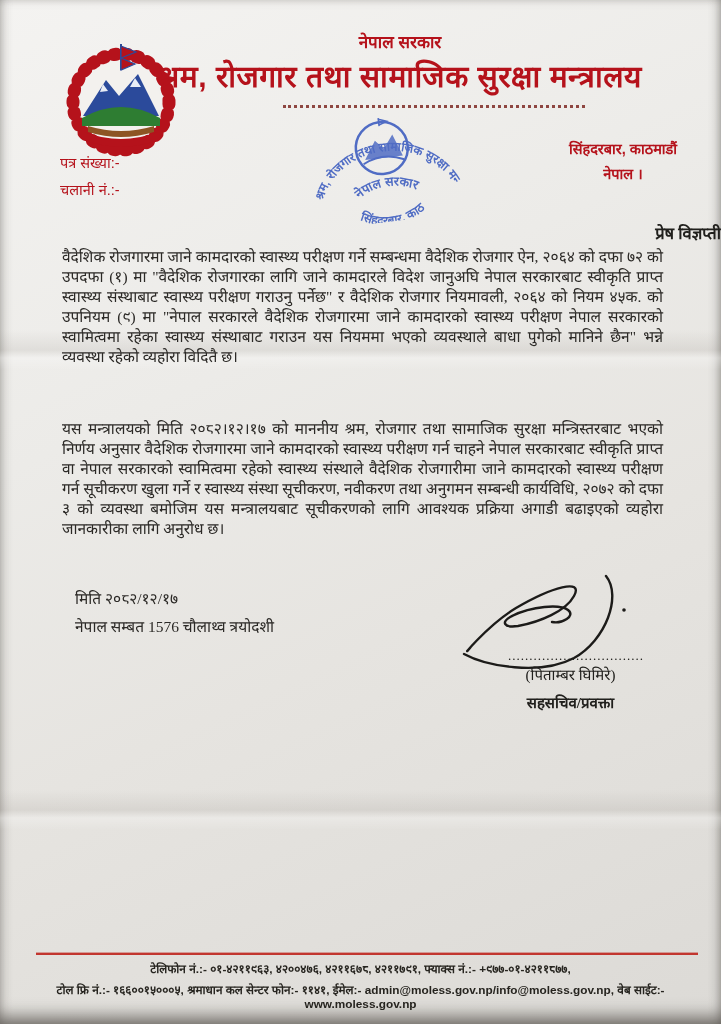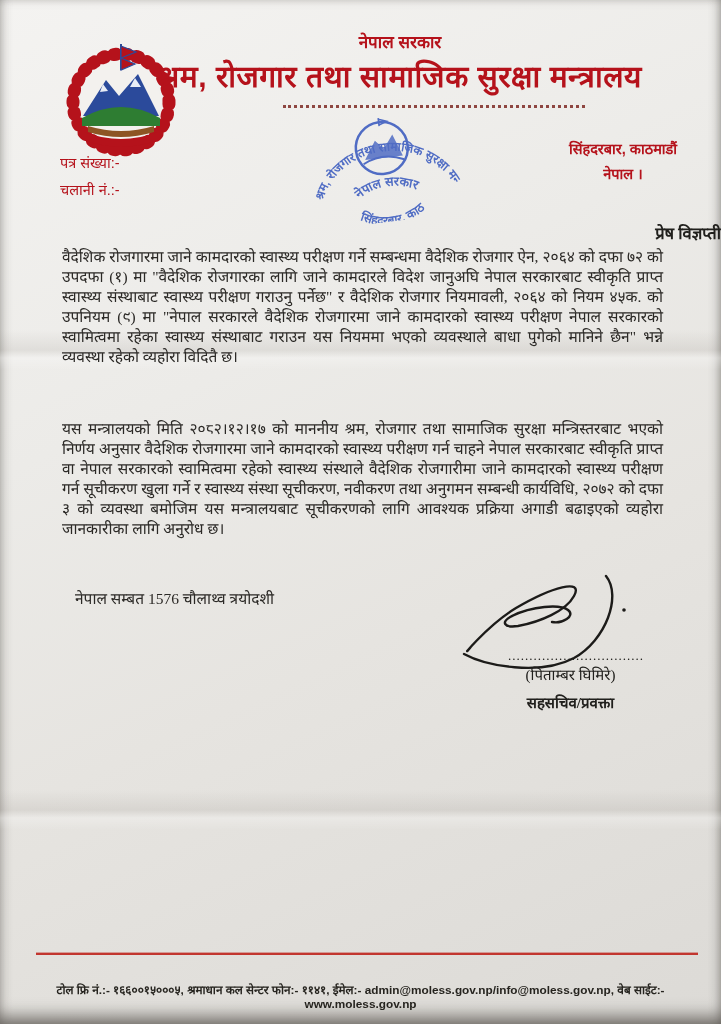--- a/index.html
+++ b/index.html
@@ -107,33 +107,35 @@
     <div>सिंहदरबार, काठमाडौं</div>
     <div>नेपाल ।</div>
   </div>
 
   <div class="doc-title">प्रेष विज्ञप्ती</div>
 
   <div class="para para1">वैदेशिक रोजगारमा जाने कामदारको स्वास्थ्य परीक्षण गर्ने सम्बन्धमा वैदेशिक रोजगार ऐन, २०६४ को दफा ७२ को उपदफा (१) मा "वैदेशिक रोजगारका लागि जाने कामदारले विदेश जानुअघि नेपाल सरकारबाट स्वीकृति प्राप्त स्वास्थ्य संस्थाबाट स्वास्थ्य परीक्षण गराउनु पर्नेछ" र वैदेशिक रोजगार नियमावली, २०६४ को नियम ४५क. को उपनियम (९) मा "नेपाल सरकारले वैदेशिक रोजगारमा जाने कामदारको स्वास्थ्य परीक्षण नेपाल सरकारको स्वामित्वमा रहेका स्वास्थ्य संस्थाबाट गराउन यस नियममा भएको व्यवस्थाले बाधा पुगेको मानिने छैन" भन्ने व्यवस्था रहेको व्यहोरा विदितै छ।</div>
   <div class="para para2">यस मन्त्रालयको मिति २०८२।१२।१७ को माननीय श्रम, रोजगार तथा सामाजिक सुरक्षा मन्त्रिस्तरबाट भएको निर्णय अनुसार वैदेशिक रोजगारमा जाने कामदारको स्वास्थ्य परीक्षण गर्न चाहने नेपाल सरकारबाट स्वीकृति प्राप्त वा नेपाल सरकारको स्वामित्वमा रहेको स्वास्थ्य संस्थाले वैदेशिक रोजगारीमा जाने कामदारको स्वास्थ्य परीक्षण गर्न सूचीकरण खुला गर्ने  र स्वास्थ्य संस्था सूचीकरण, नवीकरण तथा अनुगमन सम्बन्धी कार्यविधि, २०७२ को दफा ३ को व्यवस्था बमोजिम यस मन्त्रालयबाट सूचीकरणको लागि आवश्यक प्रक्रिया अगाडी बढाइएको व्यहोरा जानकारीका लागि अनुरोध छ।</div>
 
   <div class="date-block">
+    <div>मिति २०८२/१२/१७</div>
     <div>नेपाल सम्बत 1576 चौलाथ्व त्रयोदशी</div>
   </div>
 
   <div class="sig-block">
     <svg class="sig-svg" viewBox="0 0 235 105">
       <g fill="none" stroke="#1c1b19" stroke-width="2.4" stroke-linecap="round">
         <path d="M14,78 C2,92 30,56 60,38 C96,17 128,8 118,26 C110,41 84,52 62,56 C48,58 44,52 56,46"></path>
         <path d="M56,46 C76,36 104,34 112,40 C120,46 106,54 96,52"></path>
         <path d="M150,6 C166,26 150,70 118,88 C84,106 30,96 8,84"></path>
         <circle cx="168" cy="40" r="1.8" fill="#1c1b19" stroke="none"></circle>
       </g>
     </svg>
     <div class="sig-dots">................................</div>
     <div class="sig-name">(पिताम्बर घिमिरे)</div>
     <div class="sig-post">सहसचिव/प्रवक्ता</div>
   </div>
 
   <div class="foot-line"></div>
+  <div class="foot-text1">टेलिफोन नं.:- ०१-४२११९६३,  ४२००४७६,  ४२११६७८,  ४२११७९१, फ्याक्स नं.:- +९७७-०१-४२११८७७,</div>
   <div class="foot-text2">टोल फ्रि नं.:- १६६००१५०००५,  श्रमाधान कल सेन्टर फोन:- ११४१,  ईमेल:- admin@moless.gov.np/info@moless.gov.np,  वेब साईट:- www.moless.gov.np</div>
 
 </div>
 
 </body></html>

